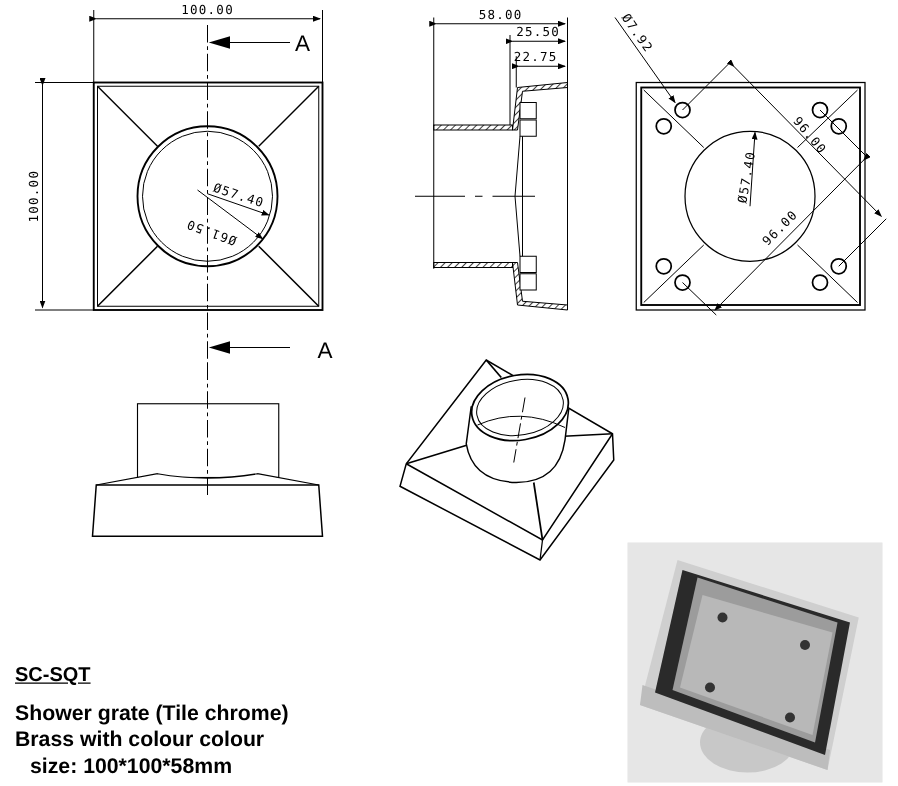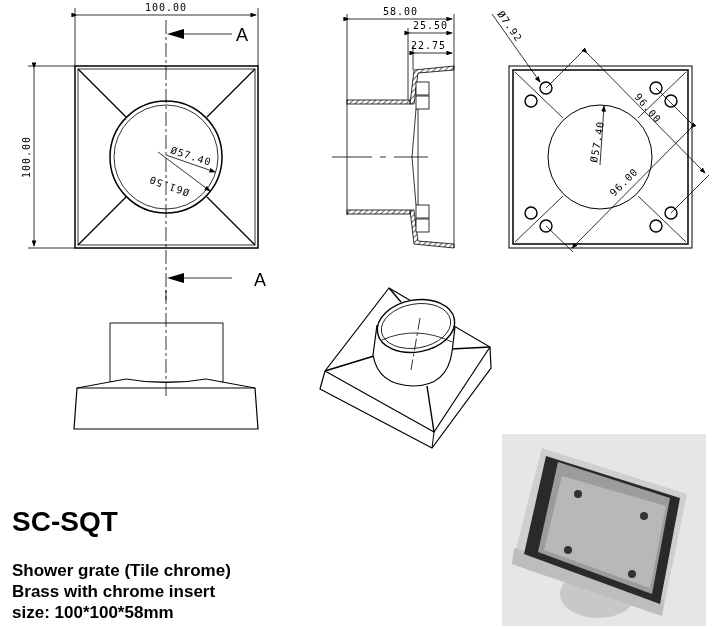--- a/index.html
+++ b/index.html
@@ -1,21 +1,21 @@
 <!DOCTYPE html>
 <html><head>
 <meta charset="utf-8">
 <style>
   html, body { margin:0; padding:0; background:#ffffff; }
   body { width:718px; height:629px; position:relative; overflow:hidden; font-family:"Liberation Sans", sans-serif; }
   svg.drawing { position:absolute; left:0; top:0; }
   .dim { font-family:"DejaVu Sans Mono", monospace; font-size:10px; fill:#000; letter-spacing:1px; }
   .lbl { font-family:"Liberation Sans", sans-serif; font-size:18px; fill:#000; }
   .info { position:absolute; left:12px; color:#000; font-weight:bold; }
-  .title { top:506px; font-size:28px; }
+  .title { top:532px; font-size:16px;text-decoration:underline; }
   .line { font-size:17px; line-height:19px; }
   .photo { position:absolute; left:502px; top:434px; width:204px; height:192px; background:#e8e8e8; overflow:hidden; }
 </style>
 </head>
 <body>
 
 <svg class="drawing" width="718" height="629" viewBox="0 0 718 629">
   <defs>
     <marker id="arr" markerWidth="8" markerHeight="6" refX="7" refY="3" orient="auto">
       <path d="M0,0 L8,3 L0,6 z" fill="#000"></path>
@@ -149,14 +149,14 @@
     <path d="M60,42 L164,72 L148,154 L42,116 z" fill="#b8b8b8"></path>
     <circle cx="76" cy="60" r="4" fill="#333"></circle>
     <circle cx="142" cy="82" r="4" fill="#333"></circle>
     <circle cx="66" cy="116" r="4" fill="#333"></circle>
     <circle cx="130" cy="140" r="4" fill="#333"></circle>
   </svg>
 </div>
 
 <div class="info title">SC-SQT</div>
 <div class="info line" style="top:561px;">Shower grate (Tile chrome)</div>
-<div class="info line" style="top:582px;">Brass with chrome insert</div>
-<div class="info line" style="top:603px;">size: 100*100*58mm</div>
+<div class="info line" style="top:582px;">Brass with colour colour</div>
+<div class="info line" style="top:603px;margin-left:12px;">size: 100*100*58mm</div>
 
 </body></html>

